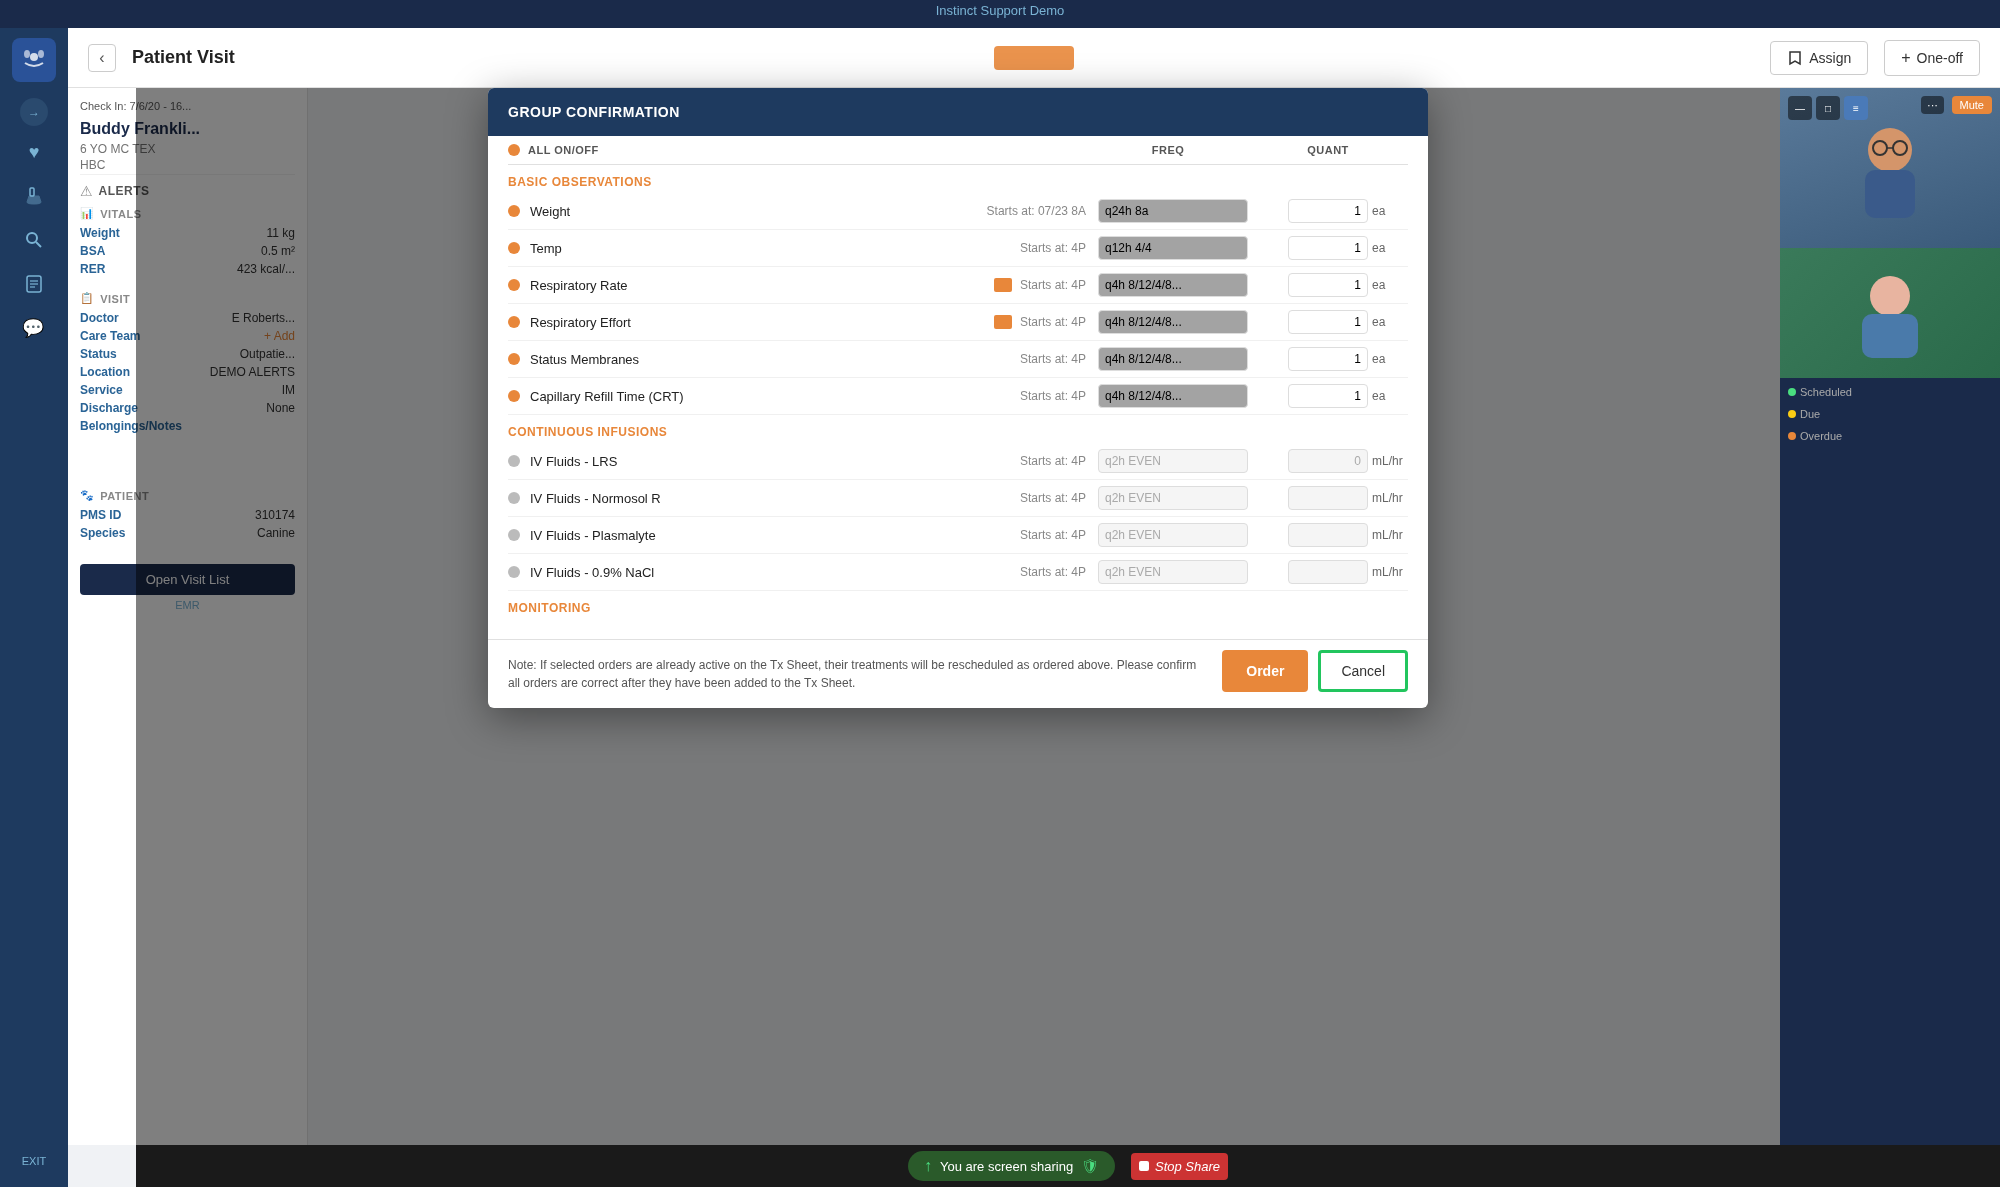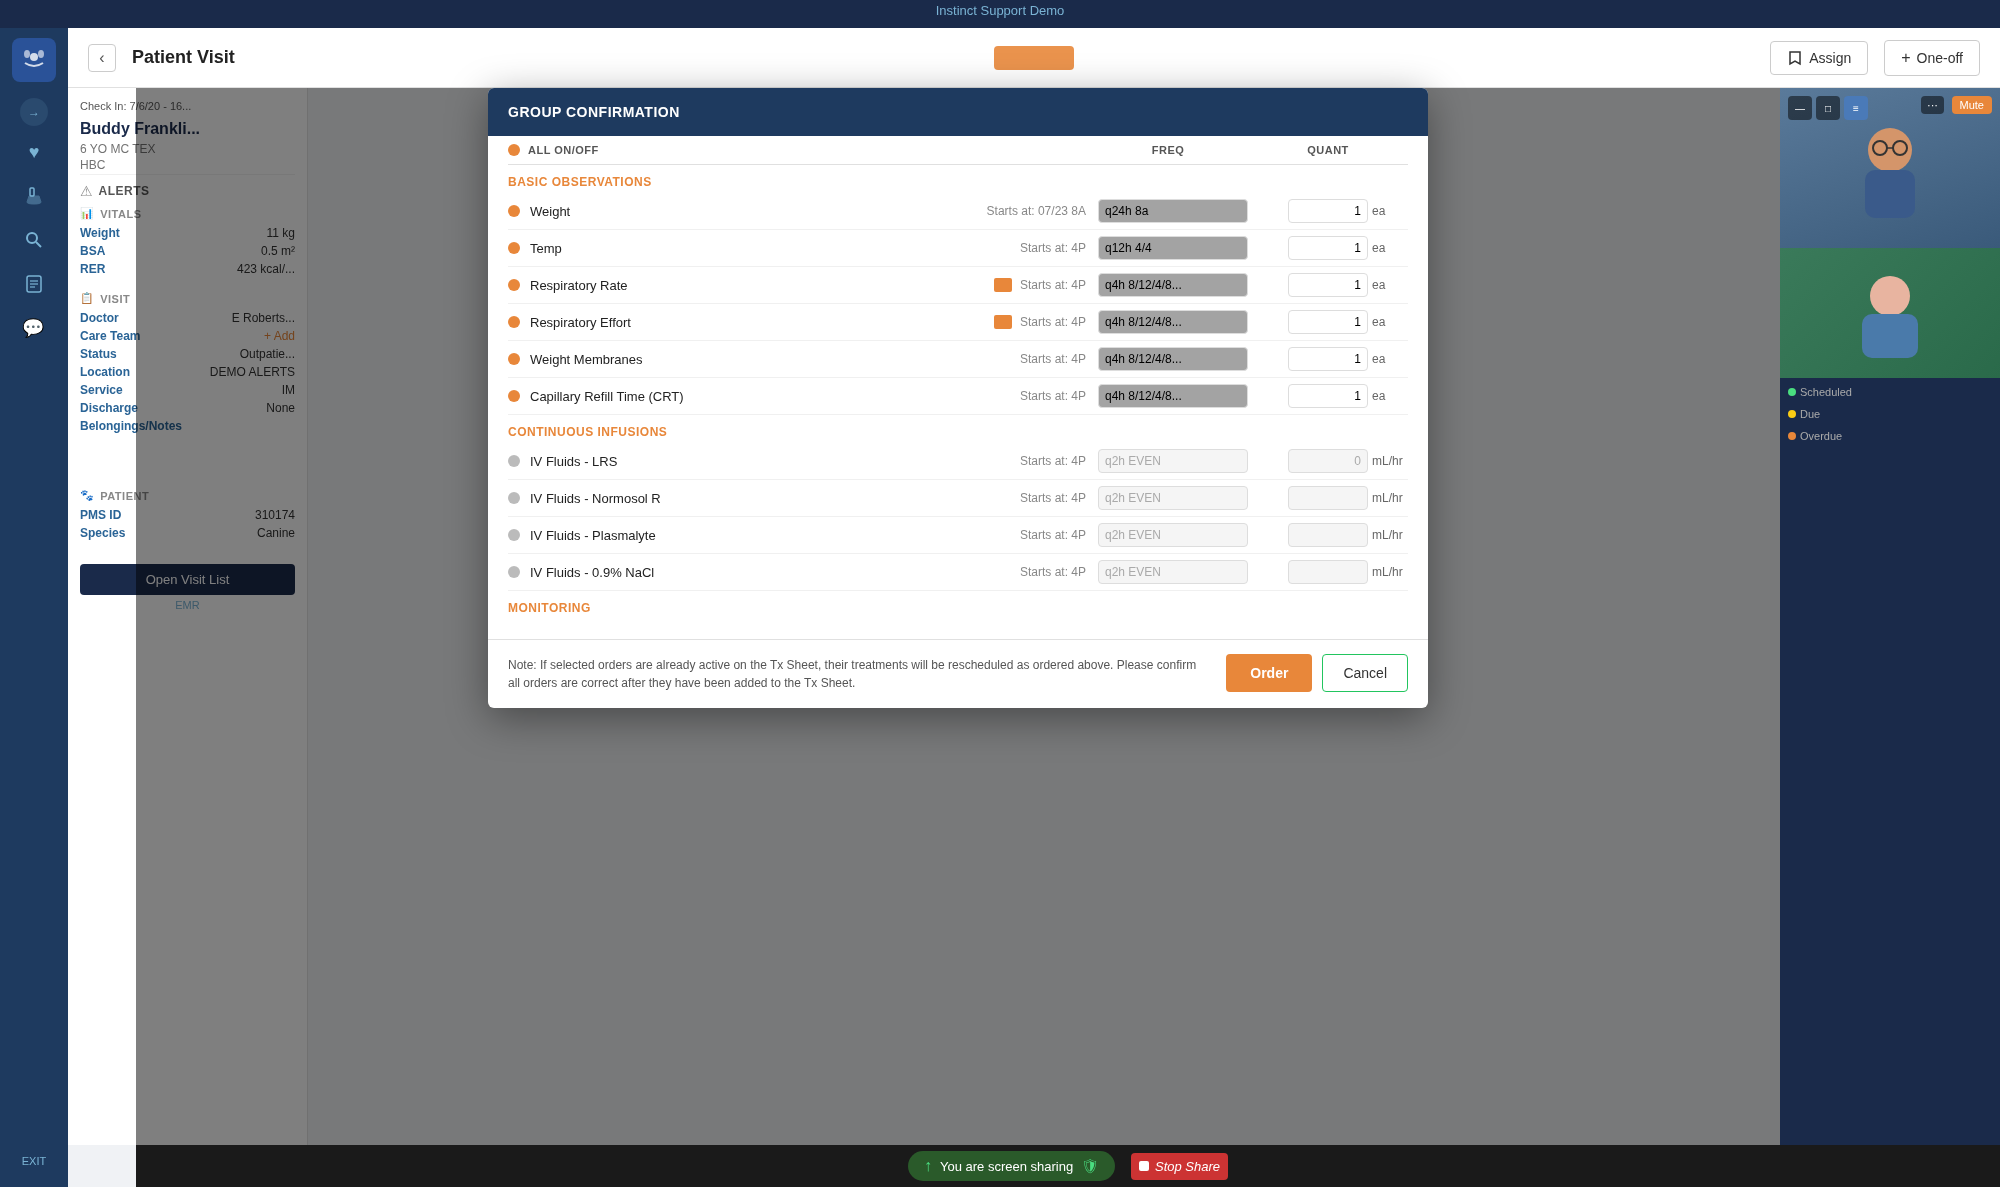--- a/index.html
+++ b/index.html
@@ -196,21 +196,21 @@
     .quant-input.disabled { background: #f5f5f5; color: #aaa; }
     .quant-unit { font-size: 12px; color: #666; margin-left: 4px; width: 36px; }
     .quant-group { display: flex; align-items: center; width: 160px; justify-content: flex-end; }
     .footer-note { font-size: 12px; color: #555; line-height: 1.5; max-width: 700px; }
     .footer-btns { position: absolute; right: 20px; bottom: 16px; display: flex; gap: 10px; }
     .order-btn {
       padding: 10px 24px; background: #e8873a; color: white; border: none;
       border-radius: 4px; cursor: pointer; font-size: 14px; font-weight: 600;
     }
     .cancel-btn {
-      padding: 10px 20px; background: white; color: #333; border: 1px solid #22c55e;
+      padding: 10px 20px; background: white; color: #333; border: 3px solid #22c55e;
       border-radius: 4px; cursor: pointer; font-size: 14px;
     }
 
     
     .screen-share-bar {
       position: absolute; bottom: 0; left: 68px; right: 0; height: 42px;
       background: #1a1a1a; display: flex; align-items: center; justify-content: center; gap: 16px;
     }
     .share-status {
       display: flex; align-items: center; gap: 8px;
@@ -505,21 +505,21 @@
               <option>q4h 8/12/4/8...</option>
             </select>
             <div class="quant-group">
               <input class="quant-input" value="1" style="">
               <span class="quant-unit">ea</span>
             </div>
           </div>
 
           <div class="item-row">
             <div class="item-dot orange"></div>
-            <span class="item-name">Weight Membranes</span>
+            <span class="item-name">Status Membranes</span>
             <span class="item-starts">Starts at: 4P</span>
             <select class="freq-select">
               <option>q4h 8/12/4/8...</option>
             </select>
             <div class="quant-group">
               <input class="quant-input" value="1" style="">
               <span class="quant-unit">ea</span>
             </div>
           </div>
 

